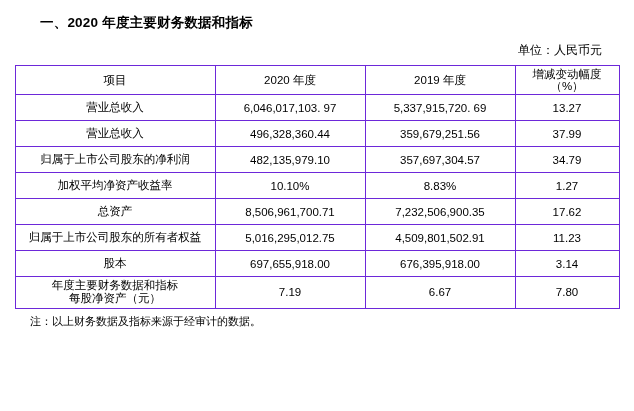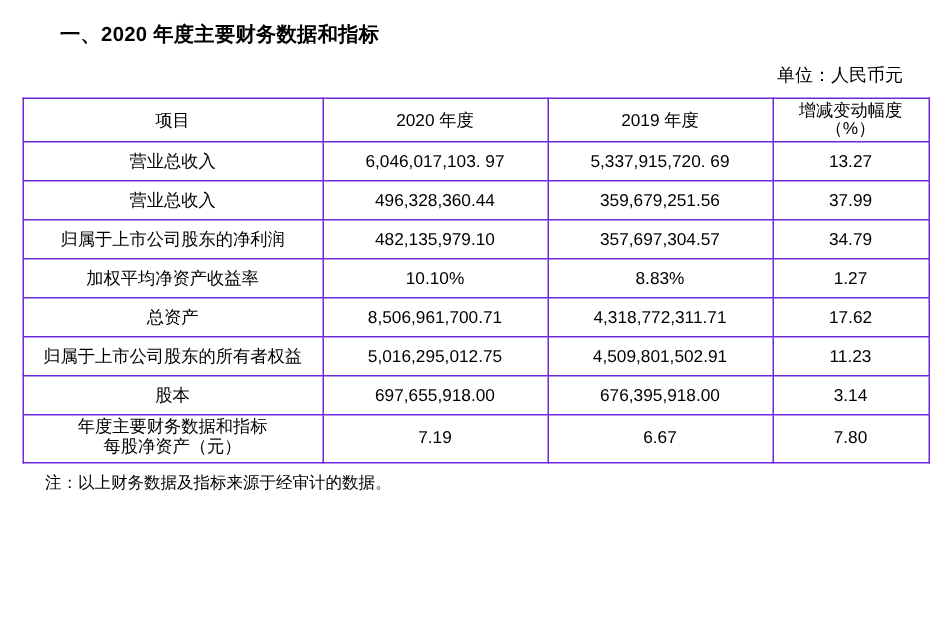--- a/index.html
+++ b/index.html
@@ -121,21 +121,21 @@
         <td>加权平均净资产收益率</td>
         <td>10.10%</td>
         <td>8.83%</td>
         <td>1.27</td>
       </tr>
 
 
       <tr>
         <td>总资产</td>
         <td>8,506,961,700.71</td>
-        <td>4,318,772,311.71</td>
+        <td>7,232,506,900.35</td>
         <td>17.62</td>
       </tr>
       <tr>
         <td>归属于上市公司股东的所有者权益</td>
         <td>5,016,295,012.75</td>
         <td>4,509,801,502.91</td>
         <td>11.23</td>
       </tr>
       <tr>
         <td>股本</td>

